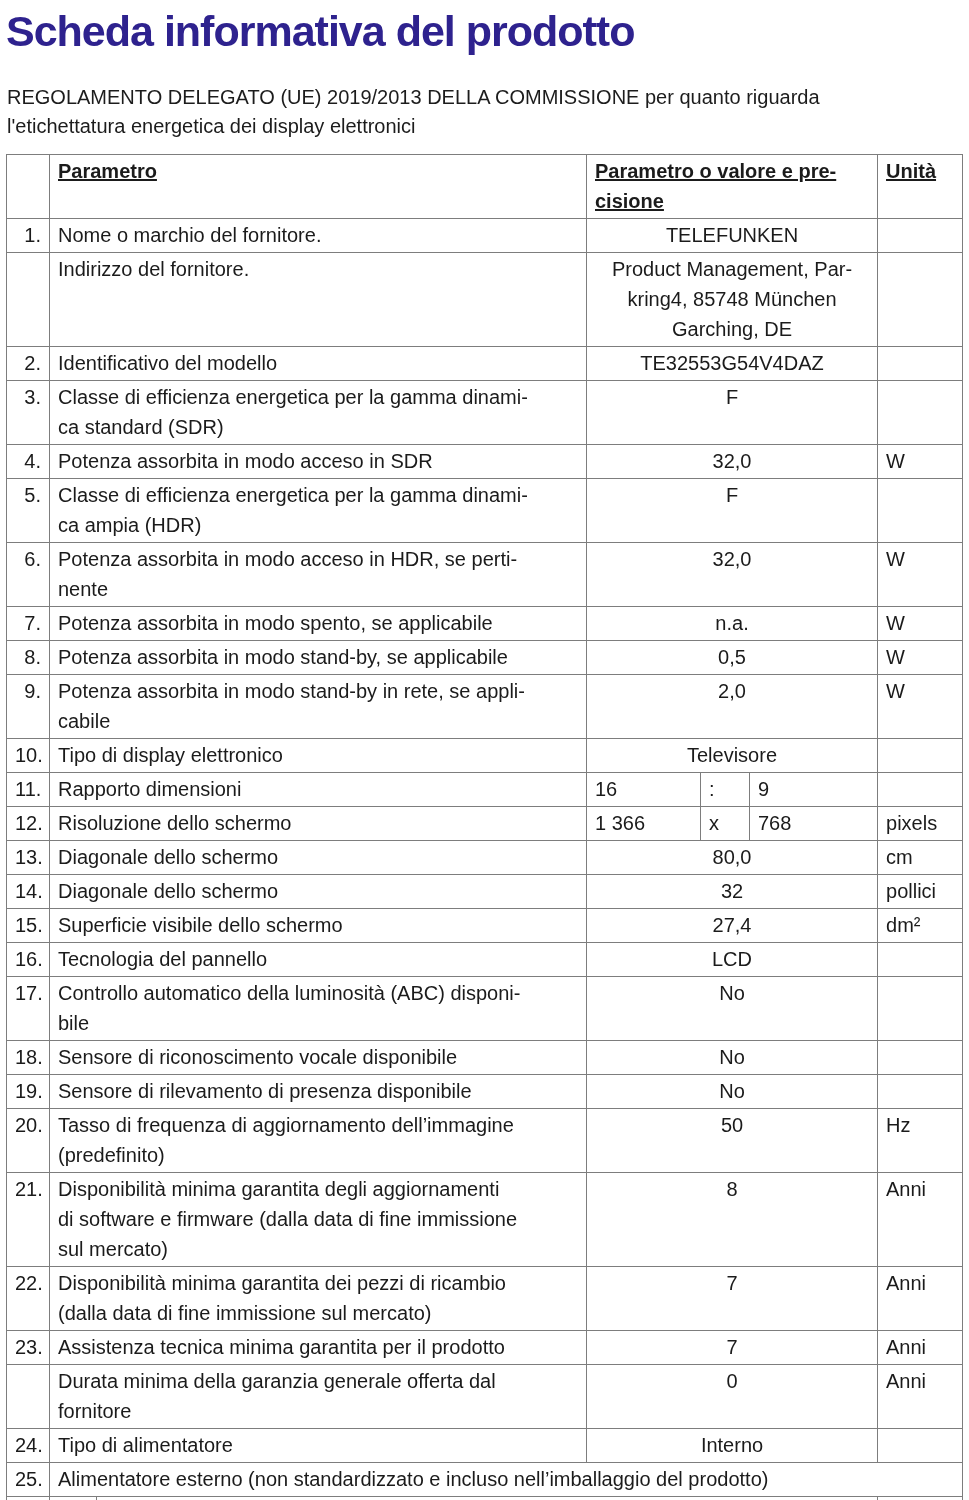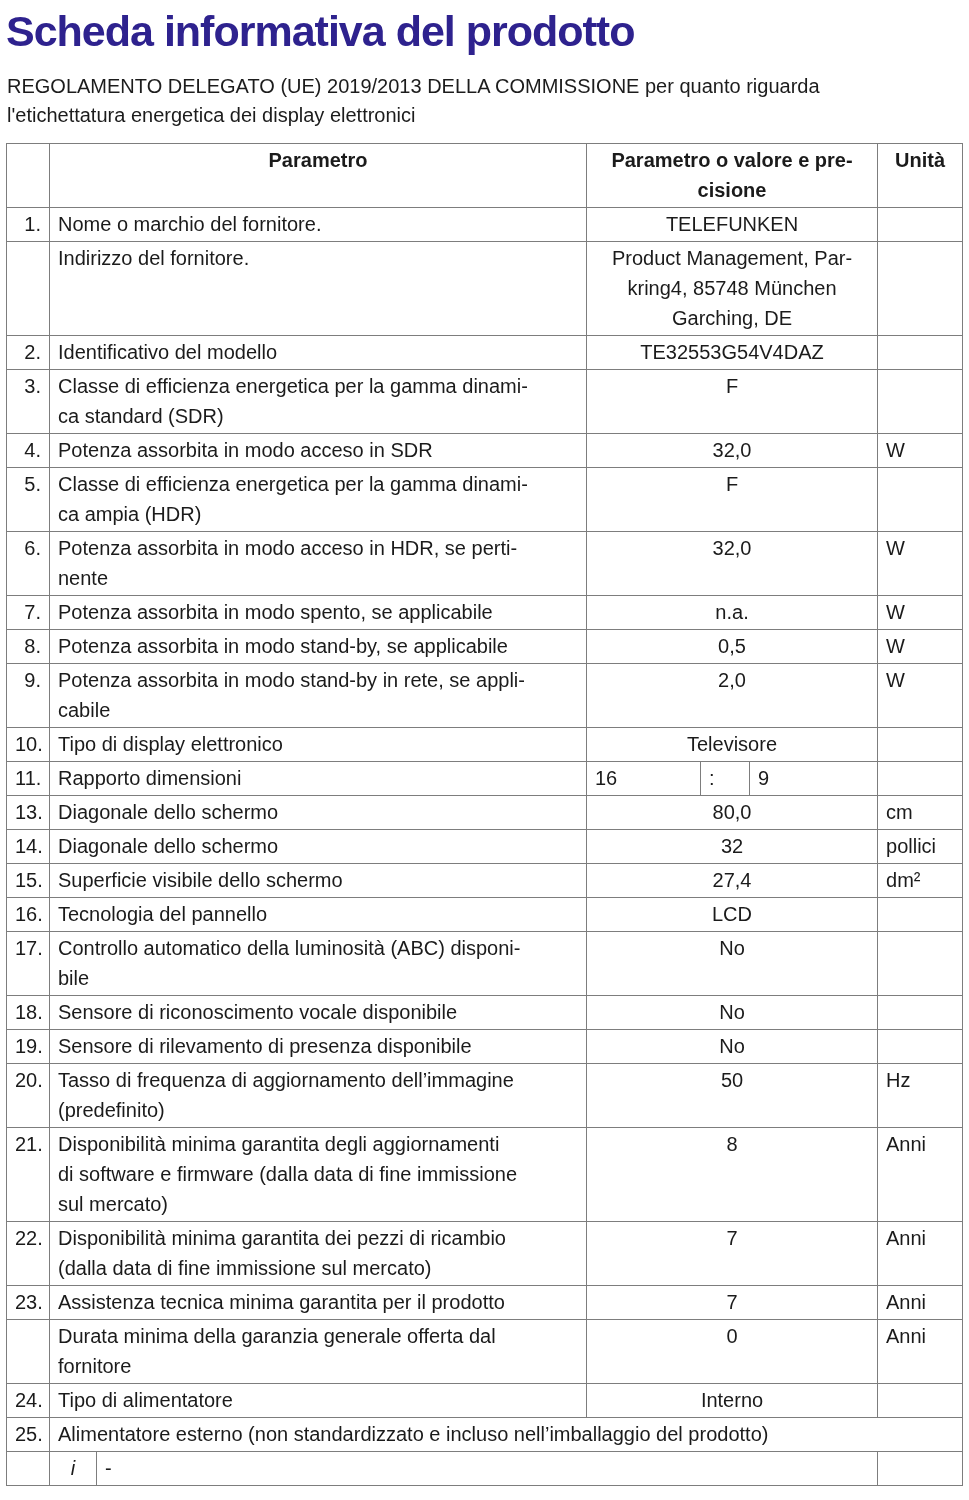--- a/index.html
+++ b/index.html
@@ -18,21 +18,21 @@
     padding: 8px 0 0 0;
   }
   .page-title {
     margin: 0 0 0 6px;
     font-size: 43px;
     line-height: 47px;
     font-weight: bold;
     letter-spacing: -1px;
   }
   .page-subtitle {
-    margin: 17px 8px 0 7px;
+    margin: 28px 8px 0 7px;
     font-size: 20px;
     line-height: 29px;
     white-space: pre-line;
     color: #1c1c1c;
   }
   table.product-table {
     border-collapse: collapse;
     table-layout: fixed;
     width: 956px;
     margin: 13px 0 0 6px;
@@ -42,21 +42,22 @@
     border: 1px solid #7d7d7d;
     vertical-align: top;
     padding: 1px 8px 2px 8px;
     font-size: 20px;
     line-height: 30px;
     color: #1b1b1b;
     overflow: hidden;
   }
   .product-table th {
     font-weight: bold;
-    text-align: center;
+    text-align: left;
+    text-decoration: underline;
   }
   .pre { white-space: pre-line; }
   .num   { text-align: right; padding-right: 9px; }
   .param { padding-left: 12px; }
   .val-left  { text-align: center;  padding-left: 8px; }
   .val-right { text-align: center; padding-right: 12px; }
   .center { text-align: left; }
   .unit { padding-left: 8px; }
   .note-label { font-style: italic; text-align: center; }
 </style>
@@ -164,20 +165,28 @@
         </tr>
         <tr>
           <td class="num">11.</td>
           <td class="param pre" colspan="2">Rapporto dimensioni</td>
           <td class="center">16</td>
           <td class="center">:</td>
           <td class="center">9</td>
           <td class="unit"></td>
         </tr>
         <tr>
+          <td class="num">12.</td>
+          <td class="param pre" colspan="2">Risoluzione dello schermo</td>
+          <td class="center">1 366</td>
+          <td class="center">x</td>
+          <td class="center">768</td>
+          <td class="unit">pixels</td>
+        </tr>
+        <tr>
           <td class="num">13.</td>
           <td class="param pre" colspan="2">Diagonale dello schermo</td>
           <td class="val-right pre" colspan="3">80,0</td>
           <td class="unit">cm</td>
         </tr>
         <tr>
           <td class="num">14.</td>
           <td class="param pre" colspan="2">Diagonale dello schermo</td>
           <td class="val-right pre" colspan="3">32</td>
           <td class="unit">pollici</td>

